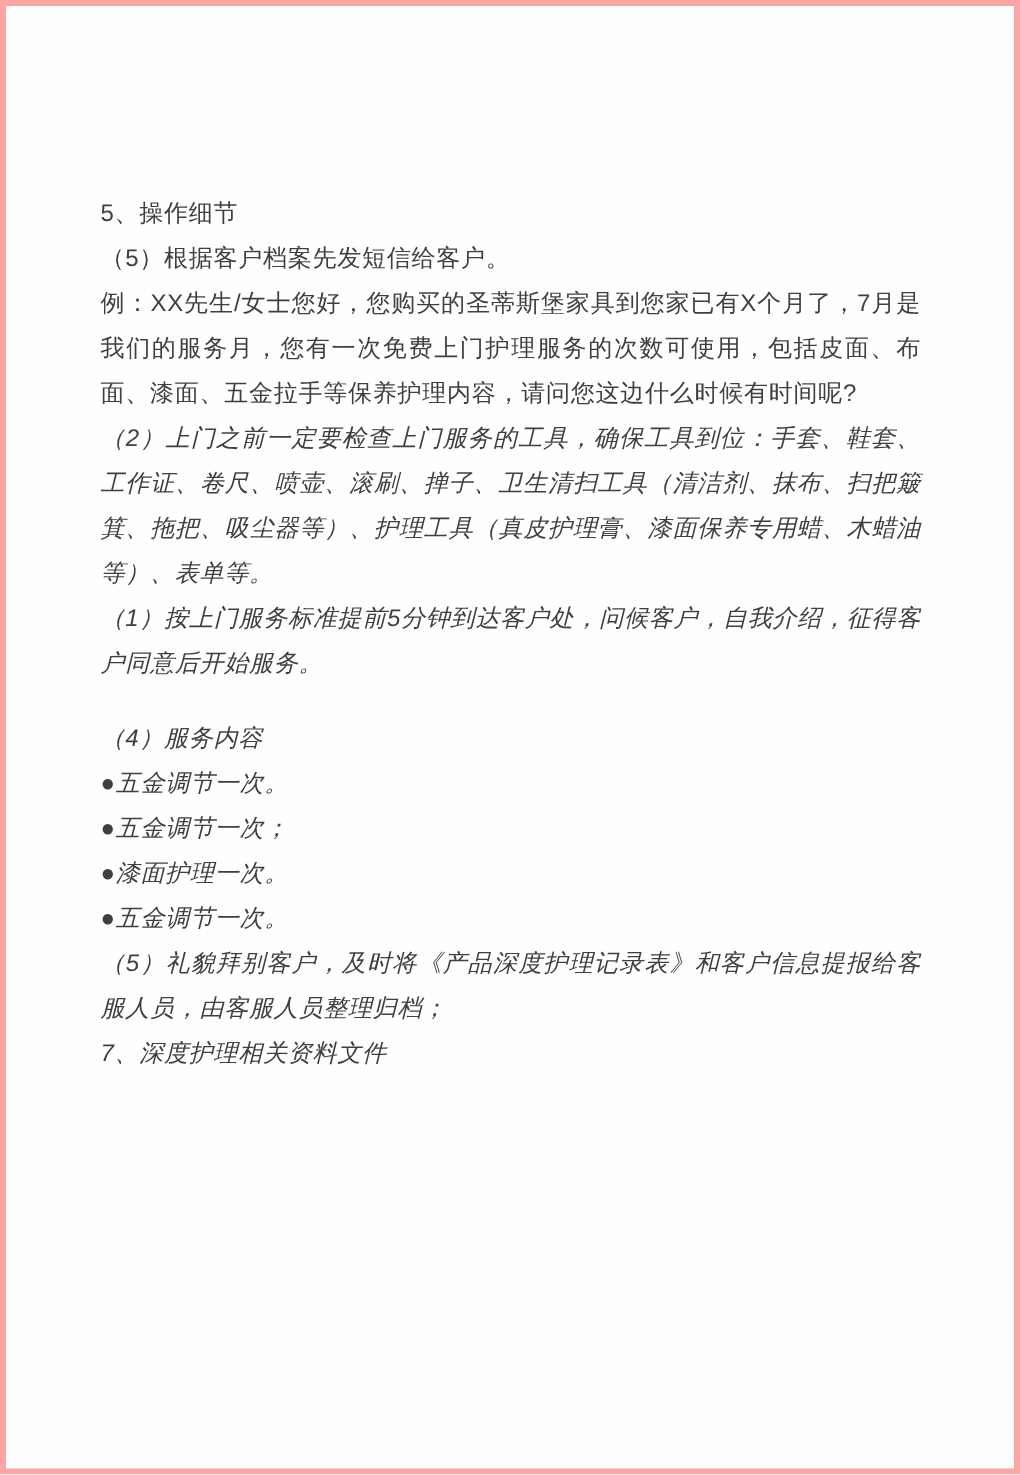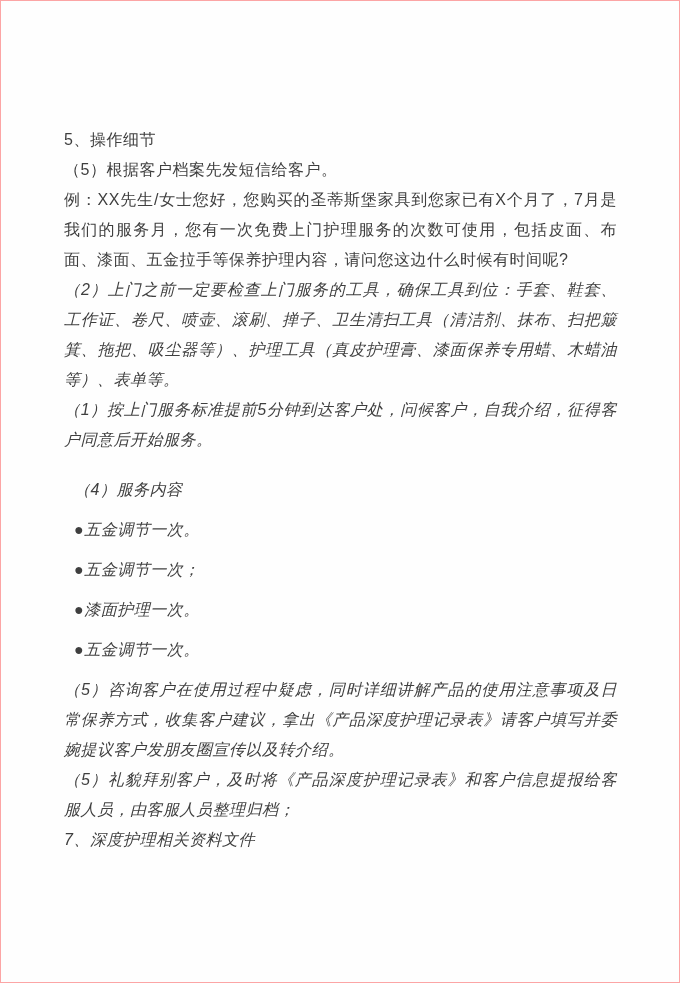--- a/index.html
+++ b/index.html
@@ -6,42 +6,42 @@
     margin: 0;
     padding: 0;
     background: #ffffff;
   }
   .page {
     position: relative;
     width: 680px;
     height: 983px;
     box-sizing: border-box;
     background: #fefefe;
-    border: 1px solid #fca5a5;
+    border: 4px solid #fca5a5;
     overflow: hidden;
   }
   .content {
     box-sizing: border-box;
     padding: 124px 62px 0 63px;
     font-family: "Liberation Sans", "DejaVu Sans", sans-serif;
     font-size: 16px;
     line-height: 30px;
     letter-spacing: 0.5px;
     color: #3f3f3f;
     text-align: justify;
   }
   .content p {
     margin: 0;
   }
   .block {
     margin-top: 20px;
     font-style: italic;
   }
   .bullet-list p {
-    margin: 10px;
+    margin: 0;
   }
 </style>
 </head>
 <body>
 
 <div class="page">
   <div class="content">
 
     <p>5、操作细节</p>
 
@@ -54,20 +54,19 @@
     <p class="block">（1）按上门服务标准提前5分钟到达客户处，问候客户，自我介绍，征得客户同意后开始服务。</p>
 
     <div class="block bullet-list">
       <p>（4）服务内容</p>
       <p>●五金调节一次。</p>
       <p>●五金调节一次；</p>
       <p>●漆面护理一次。</p>
       <p>●五金调节一次。</p>
     </div>
 
-    <p class="block">（5）咨询客户在使用过程中疑虑，同时详细讲解产品的使用注意事项及日常保养方式，收集客户建议，拿出《产品深度护理记录表》请客户填写并委婉提议客户发朋友圈宣传以及转介绍。</p>
 
     <p class="block">（5）礼貌拜别客户，及时将《产品深度护理记录表》和客户信息提报给客服人员，由客服人员整理归档；</p>
 
     <p class="block">7、深度护理相关资料文件</p>
 
   </div>
 </div>
 
 </body></html>

